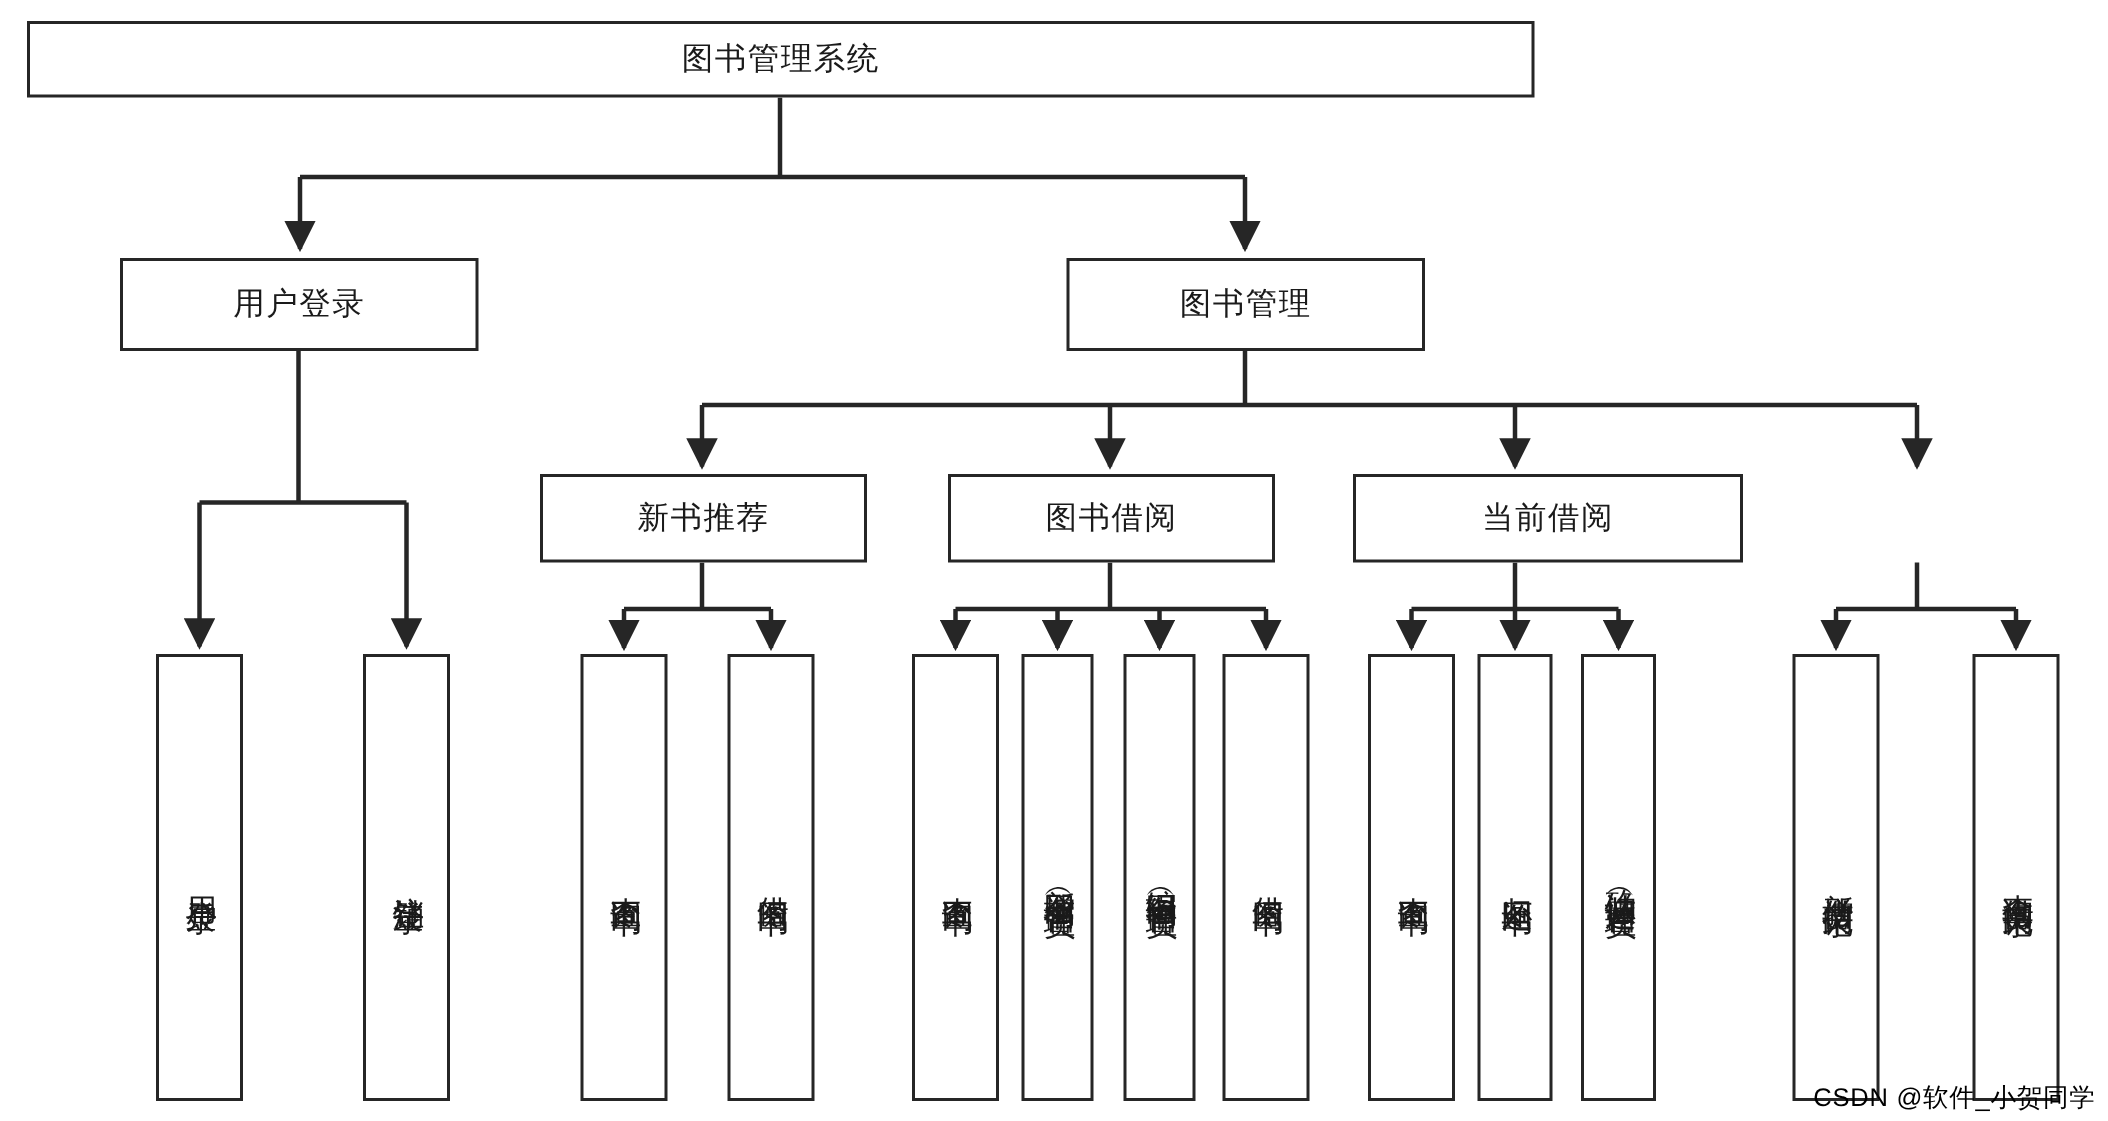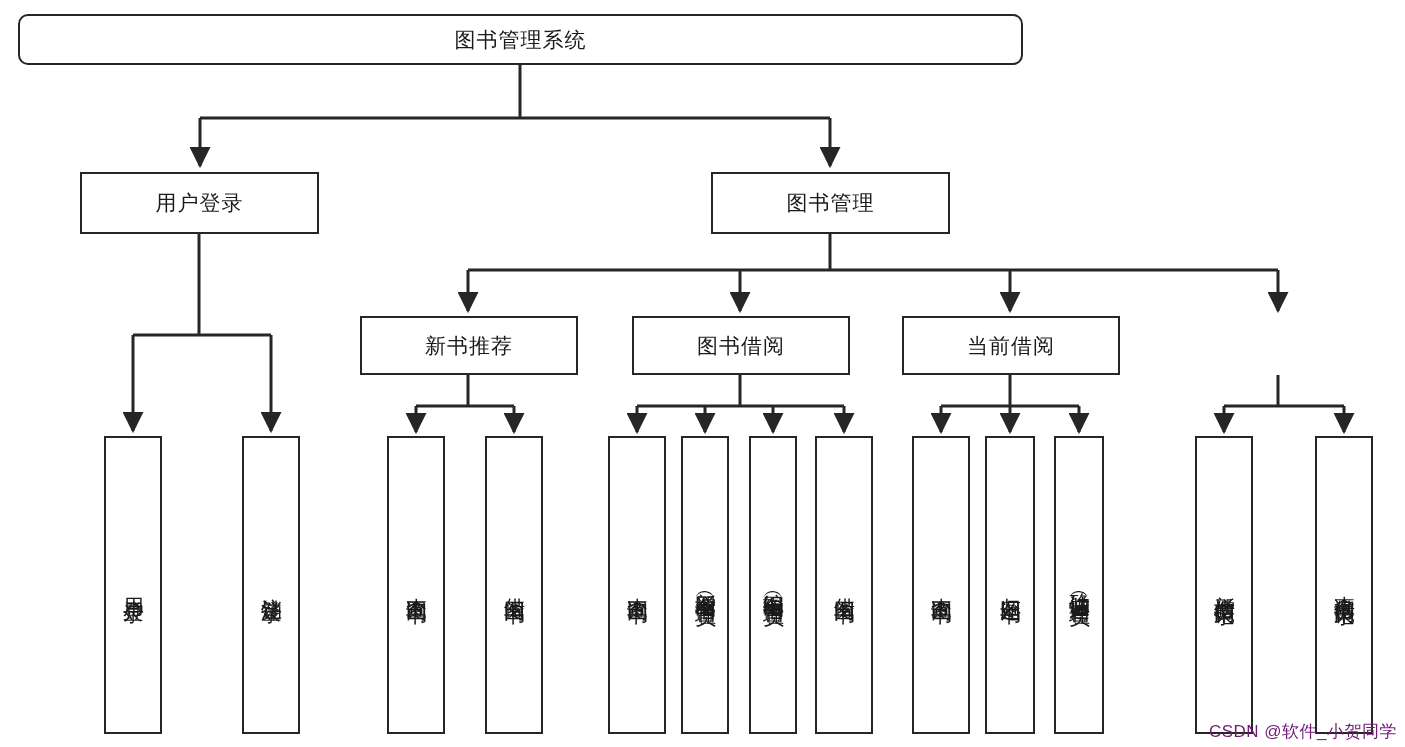--- a/index.html
+++ b/index.html
@@ -56,21 +56,21 @@
     writing-mode: vertical-rl;
     text-orientation: upright;
     display: block;
     max-height: 100%;
   }
   #watermark {
     position: absolute;
     right: 8px;
     bottom: 4px;
     font-size: 17px;
-    color: #701a75;
+    color: #000000;
     letter-spacing: 0.5px;
     z-index: 5;
     white-space: nowrap;
   }
 </style>
 </head>
 <body>
 
 <div id="canvas">
 
@@ -117,38 +117,38 @@
       <path d="M 1010 406 L 1010 432" marker-end="url(#arrow)"></path>
       <path d="M 1079 406 L 1079 432" marker-end="url(#arrow)"></path>
 
       <path d="M 1278 375 L 1278 406"></path>
       <path d="M 1224 406 L 1344 406"></path>
       <path d="M 1224 406 L 1224 432" marker-end="url(#arrow)"></path>
       <path d="M 1344 406 L 1344 432" marker-end="url(#arrow)"></path>
     </g>
   </svg>
 
-  <div class="node horiz" style="left:18px; top:14px; width:1005px; height:51px;border-radius:10px;">
+  <div class="node horiz" style="left:18px; top:14px; width:1005px; height:51px;">
     <span>图书管理系统</span>
   </div>
 
   <div class="node horiz" style="left:80px; top:172px; width:239px; height:62px;">
     <span>用户登录</span>
   </div>
   <div class="node horiz" style="left:711px; top:172px; width:239px; height:62px;">
     <span>图书管理</span>
   </div>
 
   <div class="node horiz" style="left:360px; top:316px; width:218px; height:59px;">
     <span>新书推荐</span>
   </div>
   <div class="node horiz" style="left:632px; top:316px; width:218px; height:59px;align-items:center;">
     <span>图书借阅</span>
   </div>
-  <div class="node horiz" style="left:902px; top:316px; width:218px; height:59px;">
+  <div class="node horiz" style="left:902px; top:316px; width:260px; height:59px;">
     <span>当前借阅</span>
   </div>
 
   <div class="node vert" style="left:104px; top:436px; width:58px; height:298px;">
     <span class="vlabel">用户登录</span>
   </div>
   <div class="node vert" style="left:242px; top:436px; width:58px; height:298px;">
     <span class="vlabel">注销登录</span>
   </div>
 

